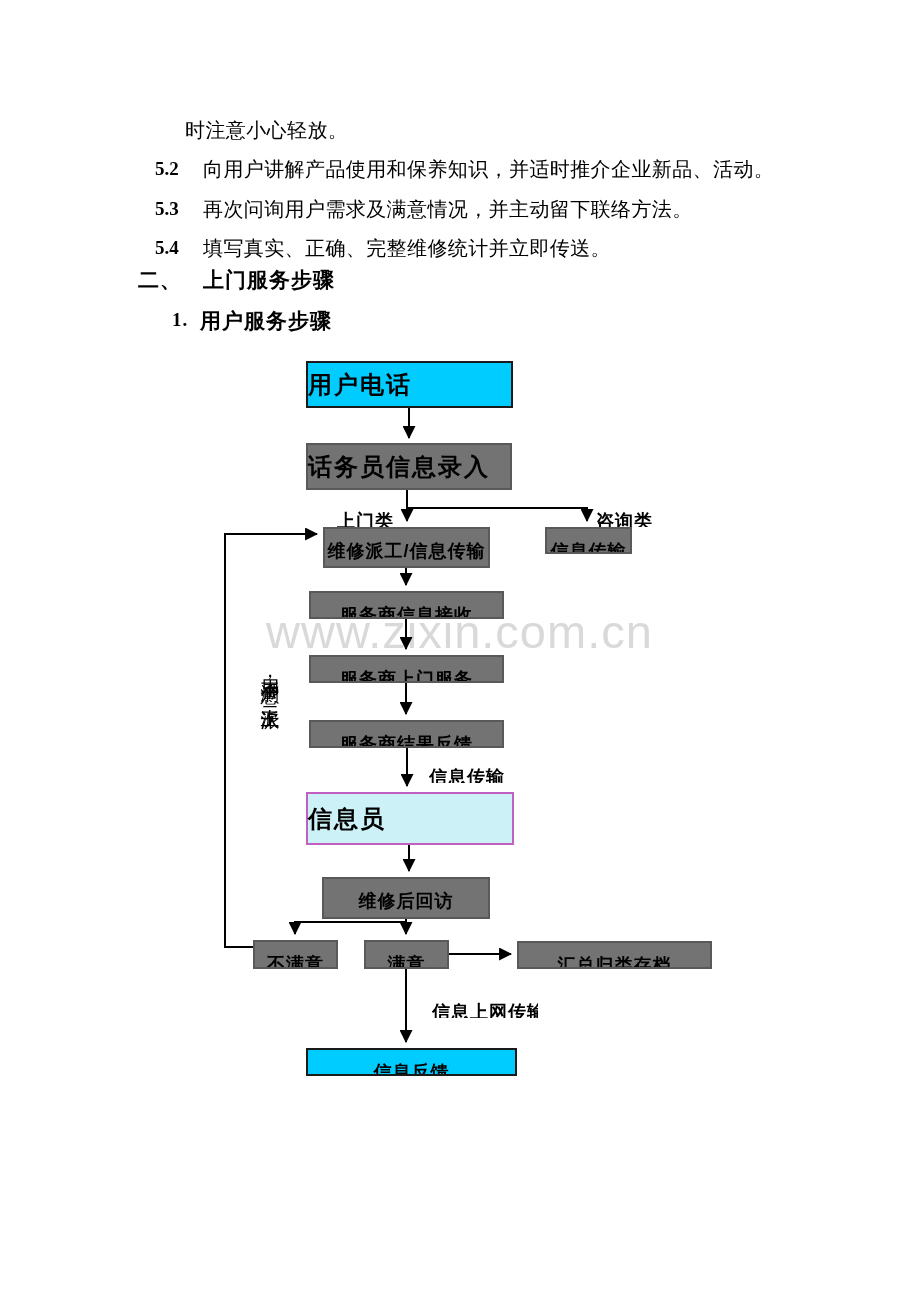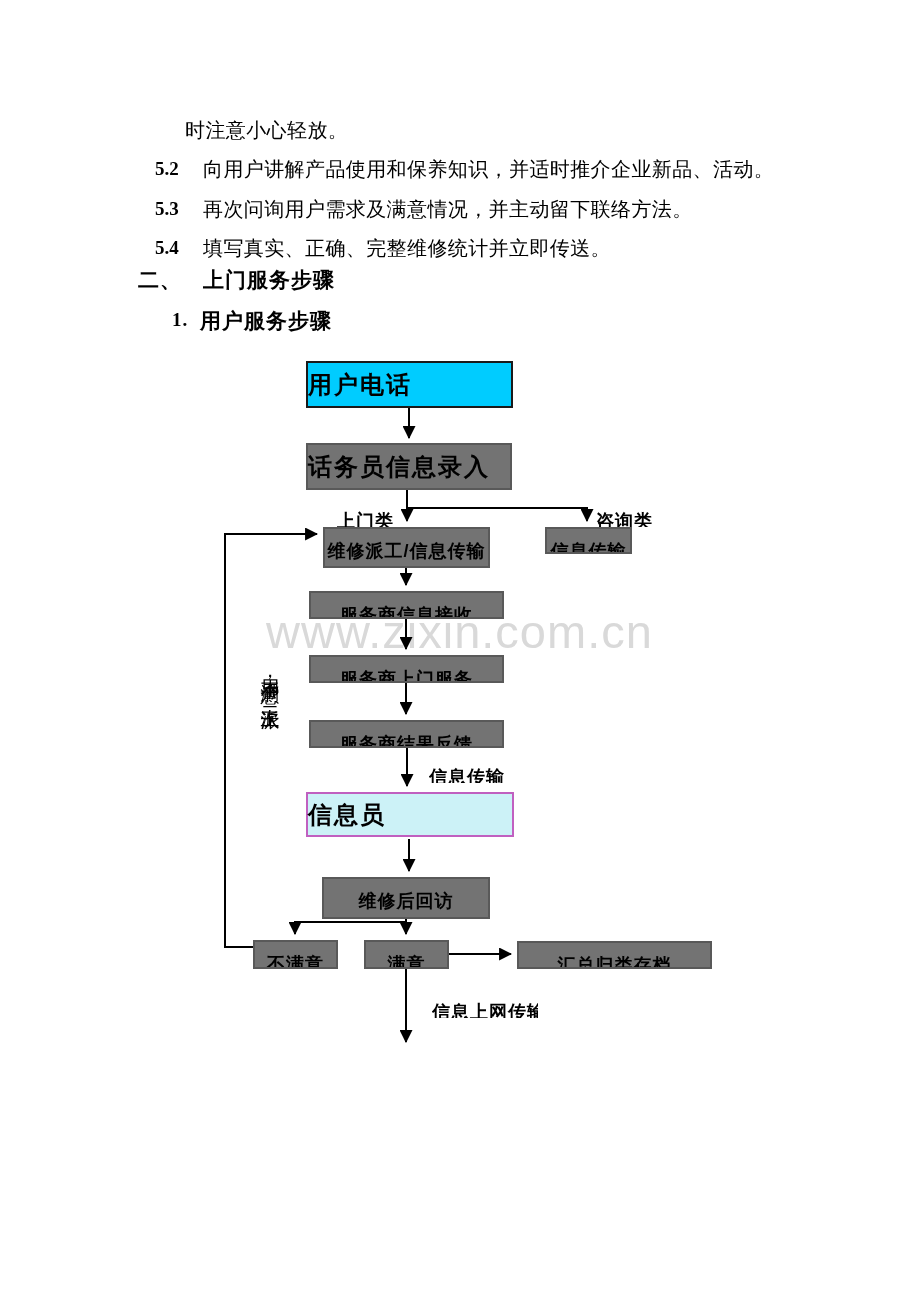--- a/index.html
+++ b/index.html
@@ -111,40 +111,43 @@
   </div>
 
   <div class="node node-short fill-pale" style="left:309px; top:591px; width:195px; height:28px;">
     <span>服务商信息接收</span>
   </div>
 
   <div class="node node-short fill-pale" style="left:309px; top:720px; width:195px; height:28px;">
     <span>服务商结果反馈</span>
   </div>
 
-  <div class="node node-tall fill-pale-magenta" style="left:306px; top:792px; width:208px; height:45px;">
+  <div class="node node-tall fill-pale-magenta" style="left:306px; top:792px; width:208px; height:53px;">
     <span>信息员</span>
   </div>
 
   <div class="node node-short fill-pale" style="left:322px; top:877px; width:168px; height:42px;">
     <span>维修后回访</span>
   </div>
 
   <div class="node node-short fill-pale" style="left:253px; top:940px; width:85px; height:29px;">
     <span>不满意</span>
   </div>
 
   <div class="node node-short fill-pale" style="left:364px; top:940px; width:85px; height:29px;">
     <span>满意</span>
   </div>
 
   <div class="node node-short fill-pale" style="left:517px; top:941px; width:195px; height:28px;">
     <span>汇总归类存档</span>
   </div>
 
+  <div class="node node-short fill-bright" style="left:306px; top:1048px; width:211px; height:28px;">
+    <span>信息反馈</span>
+  </div>
 
   <span class="edge-label" style="left:337px; top:505px; width:62px;">上门类</span>
   <span class="edge-label" style="left:596px; top:505px; width:64px;">咨询类</span>
   <span class="edge-label" style="left:429px; top:761px; width:78px;">信息传输</span>
   <span class="edge-label" style="left:432px; top:996px; width:106px;">信息上网传输</span>
 
   <div class="vertical-note">用户不满意，二次派工</div>
 
 </div>
 

